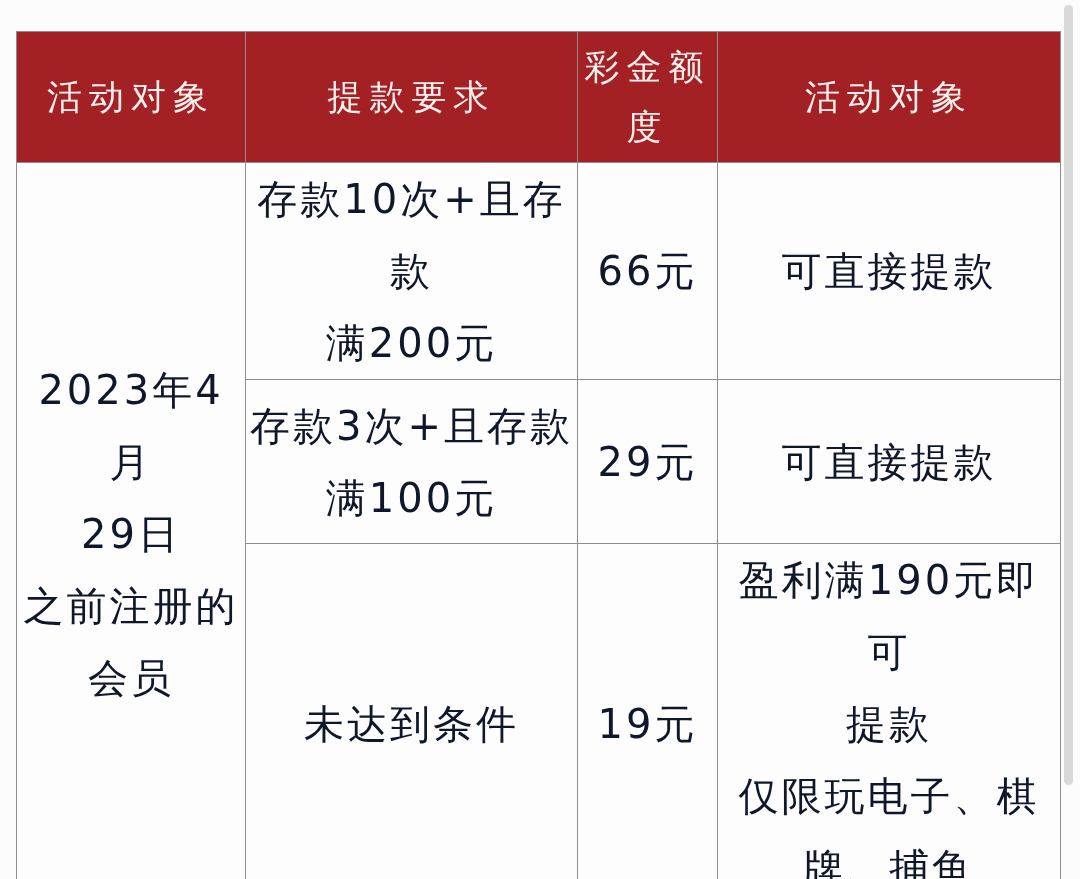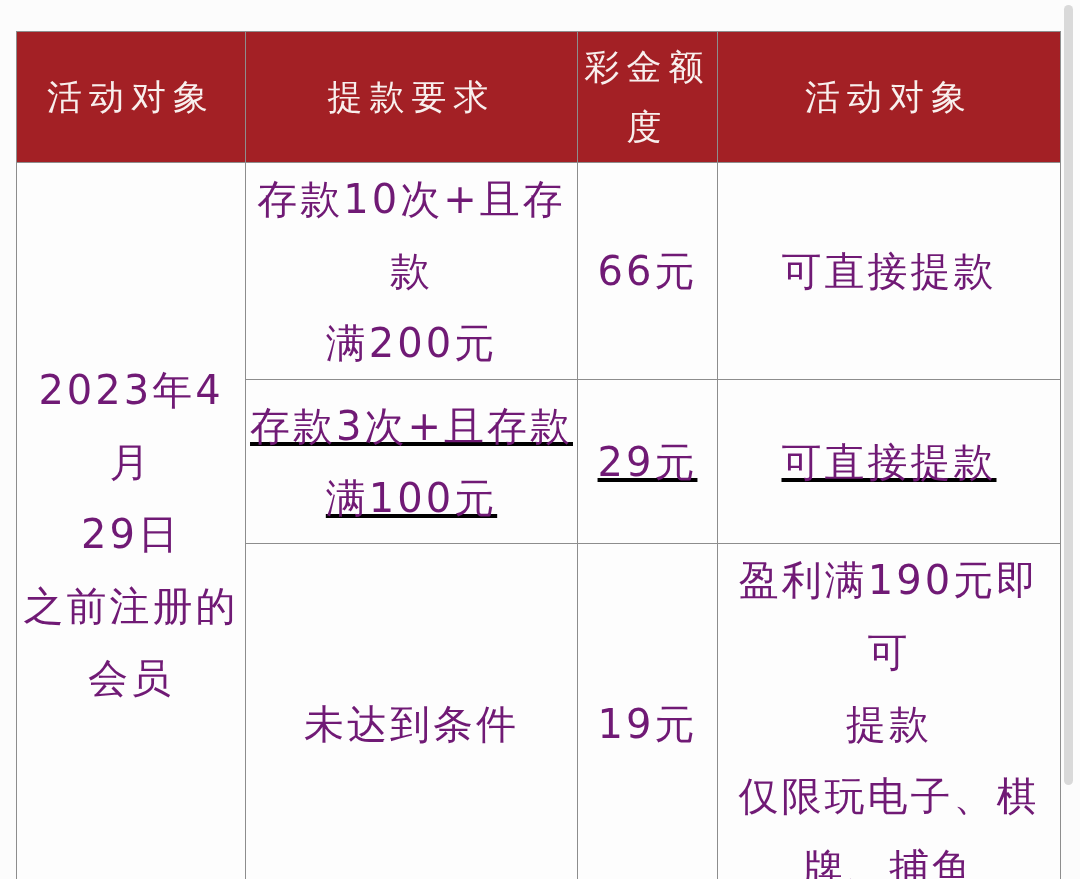--- a/index.html
+++ b/index.html
@@ -34,28 +34,28 @@
   .promo-table thead th {
     background: #a32025;
     color: #f8efed;
     font-size: 35px;
     font-weight: normal;
     letter-spacing: 7px;
     line-height: 60px;
   }
   .promo-table td {
     background: #fdfdfd;
-    color: #701a75;
+    color: #0f172a;
     font-size: 40px;
     letter-spacing: 3px;
     line-height: 72px;
   }
   tr.row-header  { height: 131px; }
   tr.row-1       { height: 180px; }
-  tr.row-2       { height: 164px; text-decoration: underline; }
+  tr.row-2       { height: 164px; }
   tr.row-3       { height: 302px; }
   .red-text {
     color: #cf2b26;
   }
   .scrollbar-thumb {
     position: absolute;
     top: 5px;
     right: 7px;
     width: 9px;
     height: 780px;

